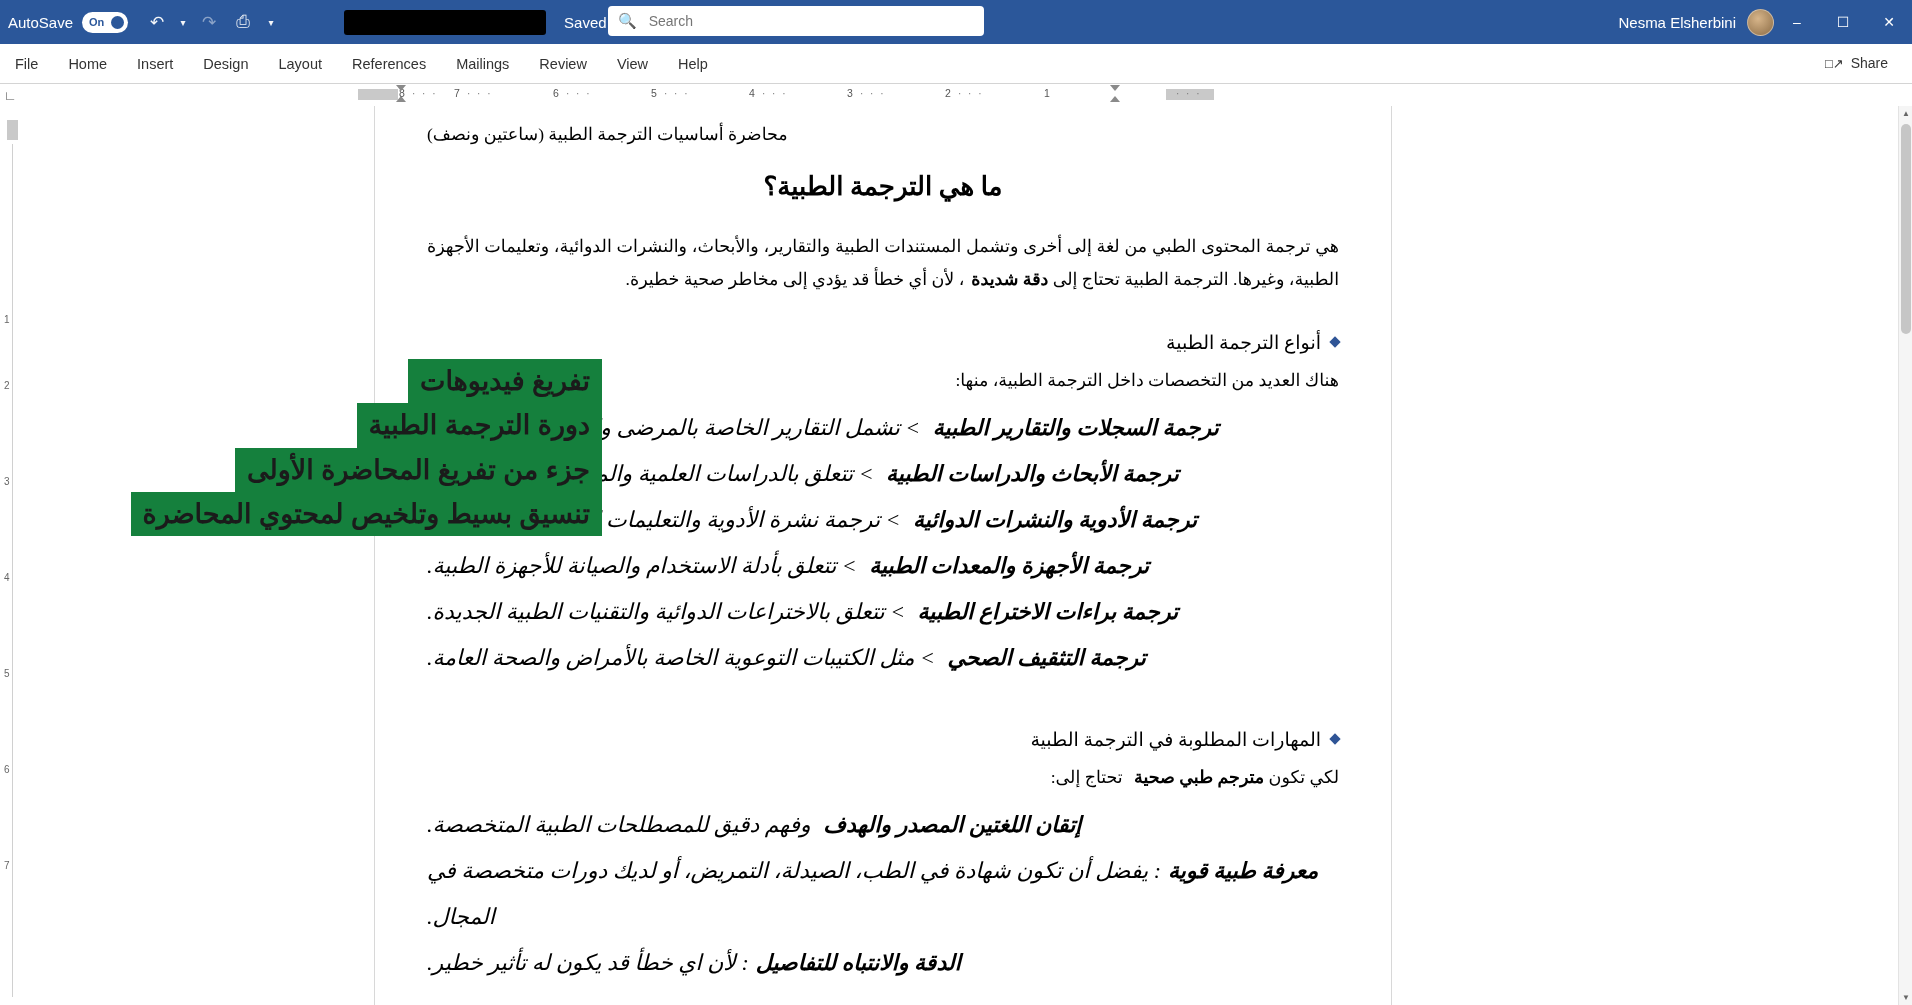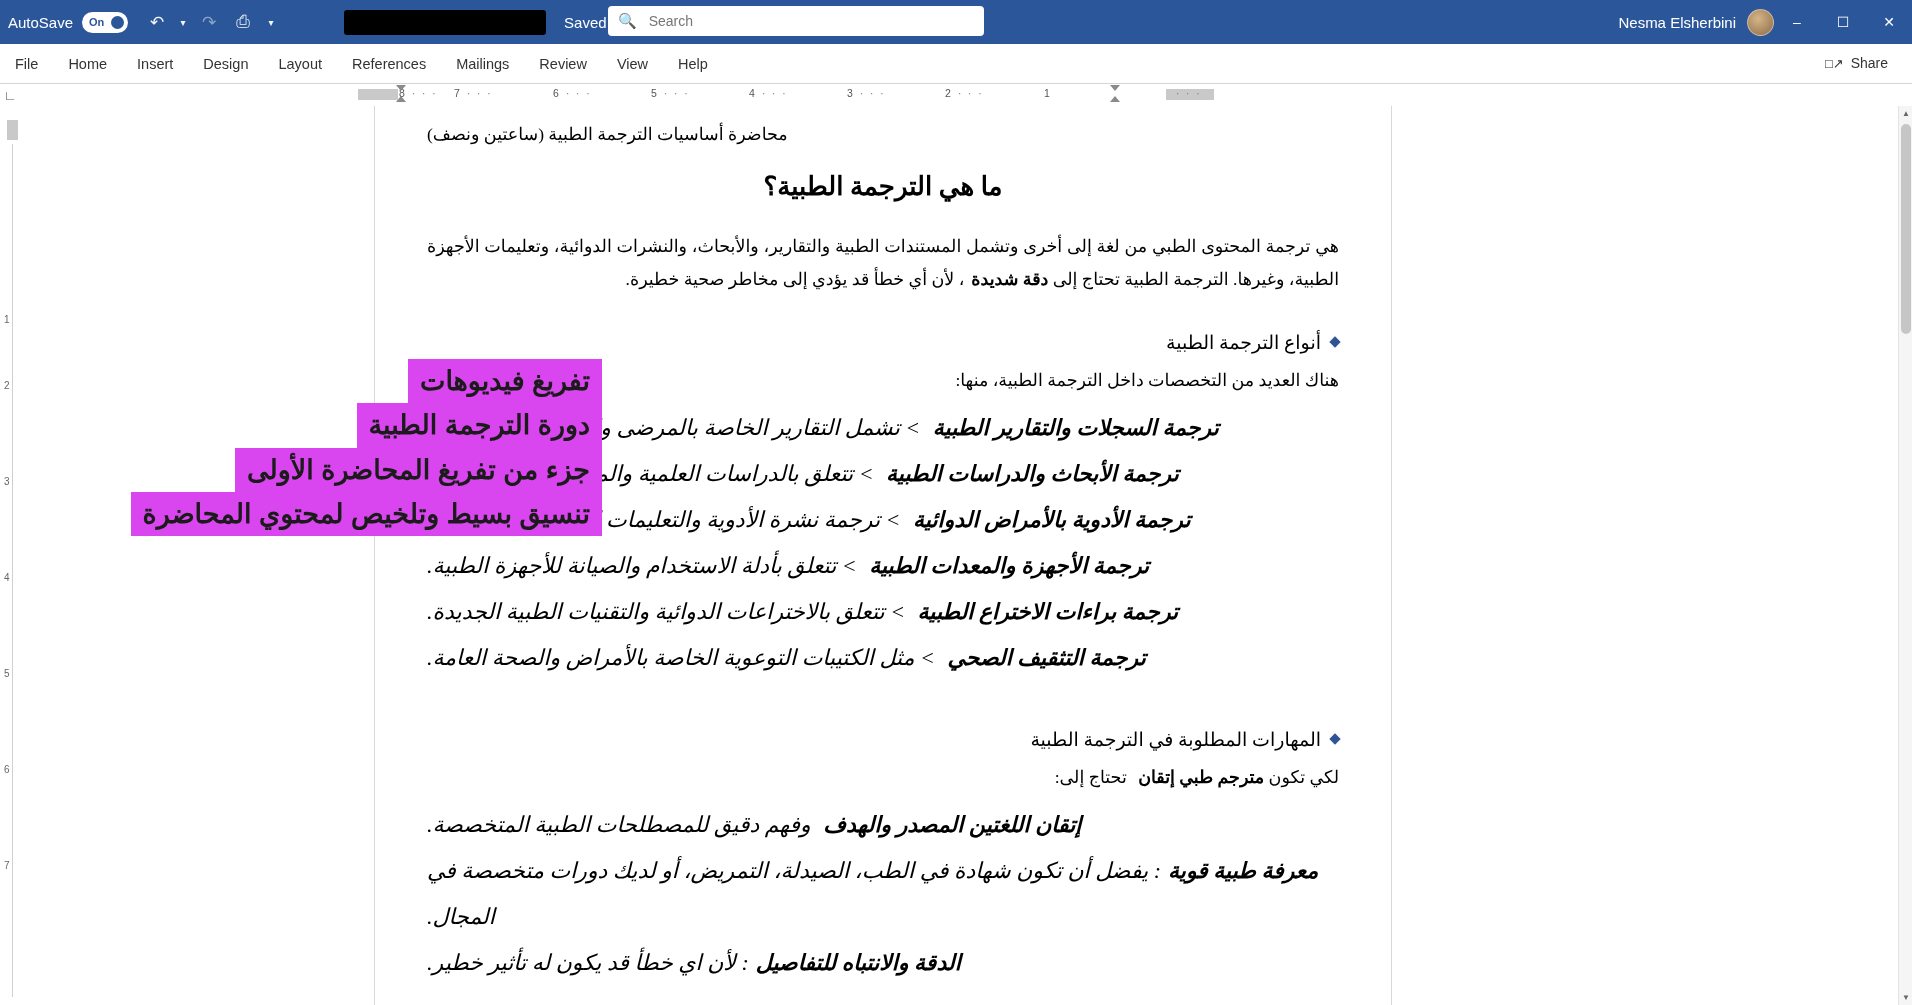--- a/index.html
+++ b/index.html
@@ -184,21 +184,21 @@
 
   
   .overlay {
     position: absolute; left: 60px; top: 275px;
     width: 516px; direction: rtl;
     font-family: "Liberation Sans", sans-serif;
     pointer-events: none;
   }
   .ov-line {
     display: block; width: fit-content; margin: 0 0 0 auto;
-    background: #d946ef; color: #1b1b1b; font-weight: bold;
+    background: #15803d; color: #1b1b1b; font-weight: bold;
     font-size: 27px; line-height: 1.42; padding: 3px 12px;
     white-space: nowrap;
   }
   .ov-line.l1 { margin-right: 0; }
   .ov-line.l2 { }
   .ov-line.l3 { }
   .ov-line.l4 { }
 
   
   .vscroll {
@@ -335,31 +335,31 @@
 
       <div class="section-h">
         <span class="bullet-dia"></span>
         <span>أنواع الترجمة الطبية</span>
       </div>
 
       <p class="lead">هناك العديد من التخصصات داخل الترجمة الطبية، منها:</p>
 
       <p class="listline"><span class="b">ترجمة السجلات والتقارير الطبية</span><span> &gt; تشمل التقارير الخاصة بالمرضى والتشخيصات الطبية.</span></p>
       <p class="listline"><span class="b">ترجمة الأبحاث والدراسات الطبية</span><span> &gt; تتعلق بالدراسات العلمية والمنشورات الأكاديمية.</span></p>
-      <p class="listline"><span class="b">ترجمة الأدوية بالأمراض الدوائية</span><span> &gt; ترجمة نشرة الأدوية والتعليمات الخاصة باستخدامها.</span></p>
+      <p class="listline"><span class="b">ترجمة الأدوية والنشرات الدوائية</span><span> &gt; ترجمة نشرة الأدوية والتعليمات الخاصة باستخدامها.</span></p>
       <p class="listline"><span class="b">ترجمة الأجهزة والمعدات الطبية</span><span> &gt; تتعلق بأدلة الاستخدام والصيانة للأجهزة الطبية.</span></p>
       <p class="listline"><span class="b">ترجمة براءات الاختراع الطبية</span><span> &gt; تتعلق بالاختراعات الدوائية والتقنيات الطبية الجديدة.</span></p>
       <p class="listline"><span class="b">ترجمة التثقيف الصحي</span><span> &gt; مثل الكتيبات التوعوية الخاصة بالأمراض والصحة العامة.</span></p>
 
       <div class="section-h" style="margin-top:46px">
         <span class="bullet-dia"></span>
         <span>المهارات المطلوبة في الترجمة الطبية</span>
       </div>
 
-      <p class="lead"><span>لكي تكون </span><span class="b">مترجم طبي إتقان</span><span> تحتاج إلى:</span></p>
+      <p class="lead"><span>لكي تكون </span><span class="b">مترجم طبي صحية</span><span> تحتاج إلى:</span></p>
 
       <p class="listline"><span class="b">إتقان اللغتين المصدر والهدف</span><span> وفهم دقيق للمصطلحات الطبية المتخصصة.</span></p>
       <p class="listline"><span class="b">معرفة طبية قوية</span><span>: يفضل أن تكون شهادة في الطب، الصيدلة، التمريض، أو لديك دورات متخصصة في المجال.</span></p>
       <p class="listline"><span class="b">الدقة والانتباه للتفاصيل</span><span>: لأن اي خطأ قد يكون له تأثير خطير.</span></p>
 
     </div>
 
     <div class="overlay">
       <span class="ov-line l1">تفريغ فيديوهات</span>
       <span class="ov-line l2">دورة الترجمة الطبية</span>

